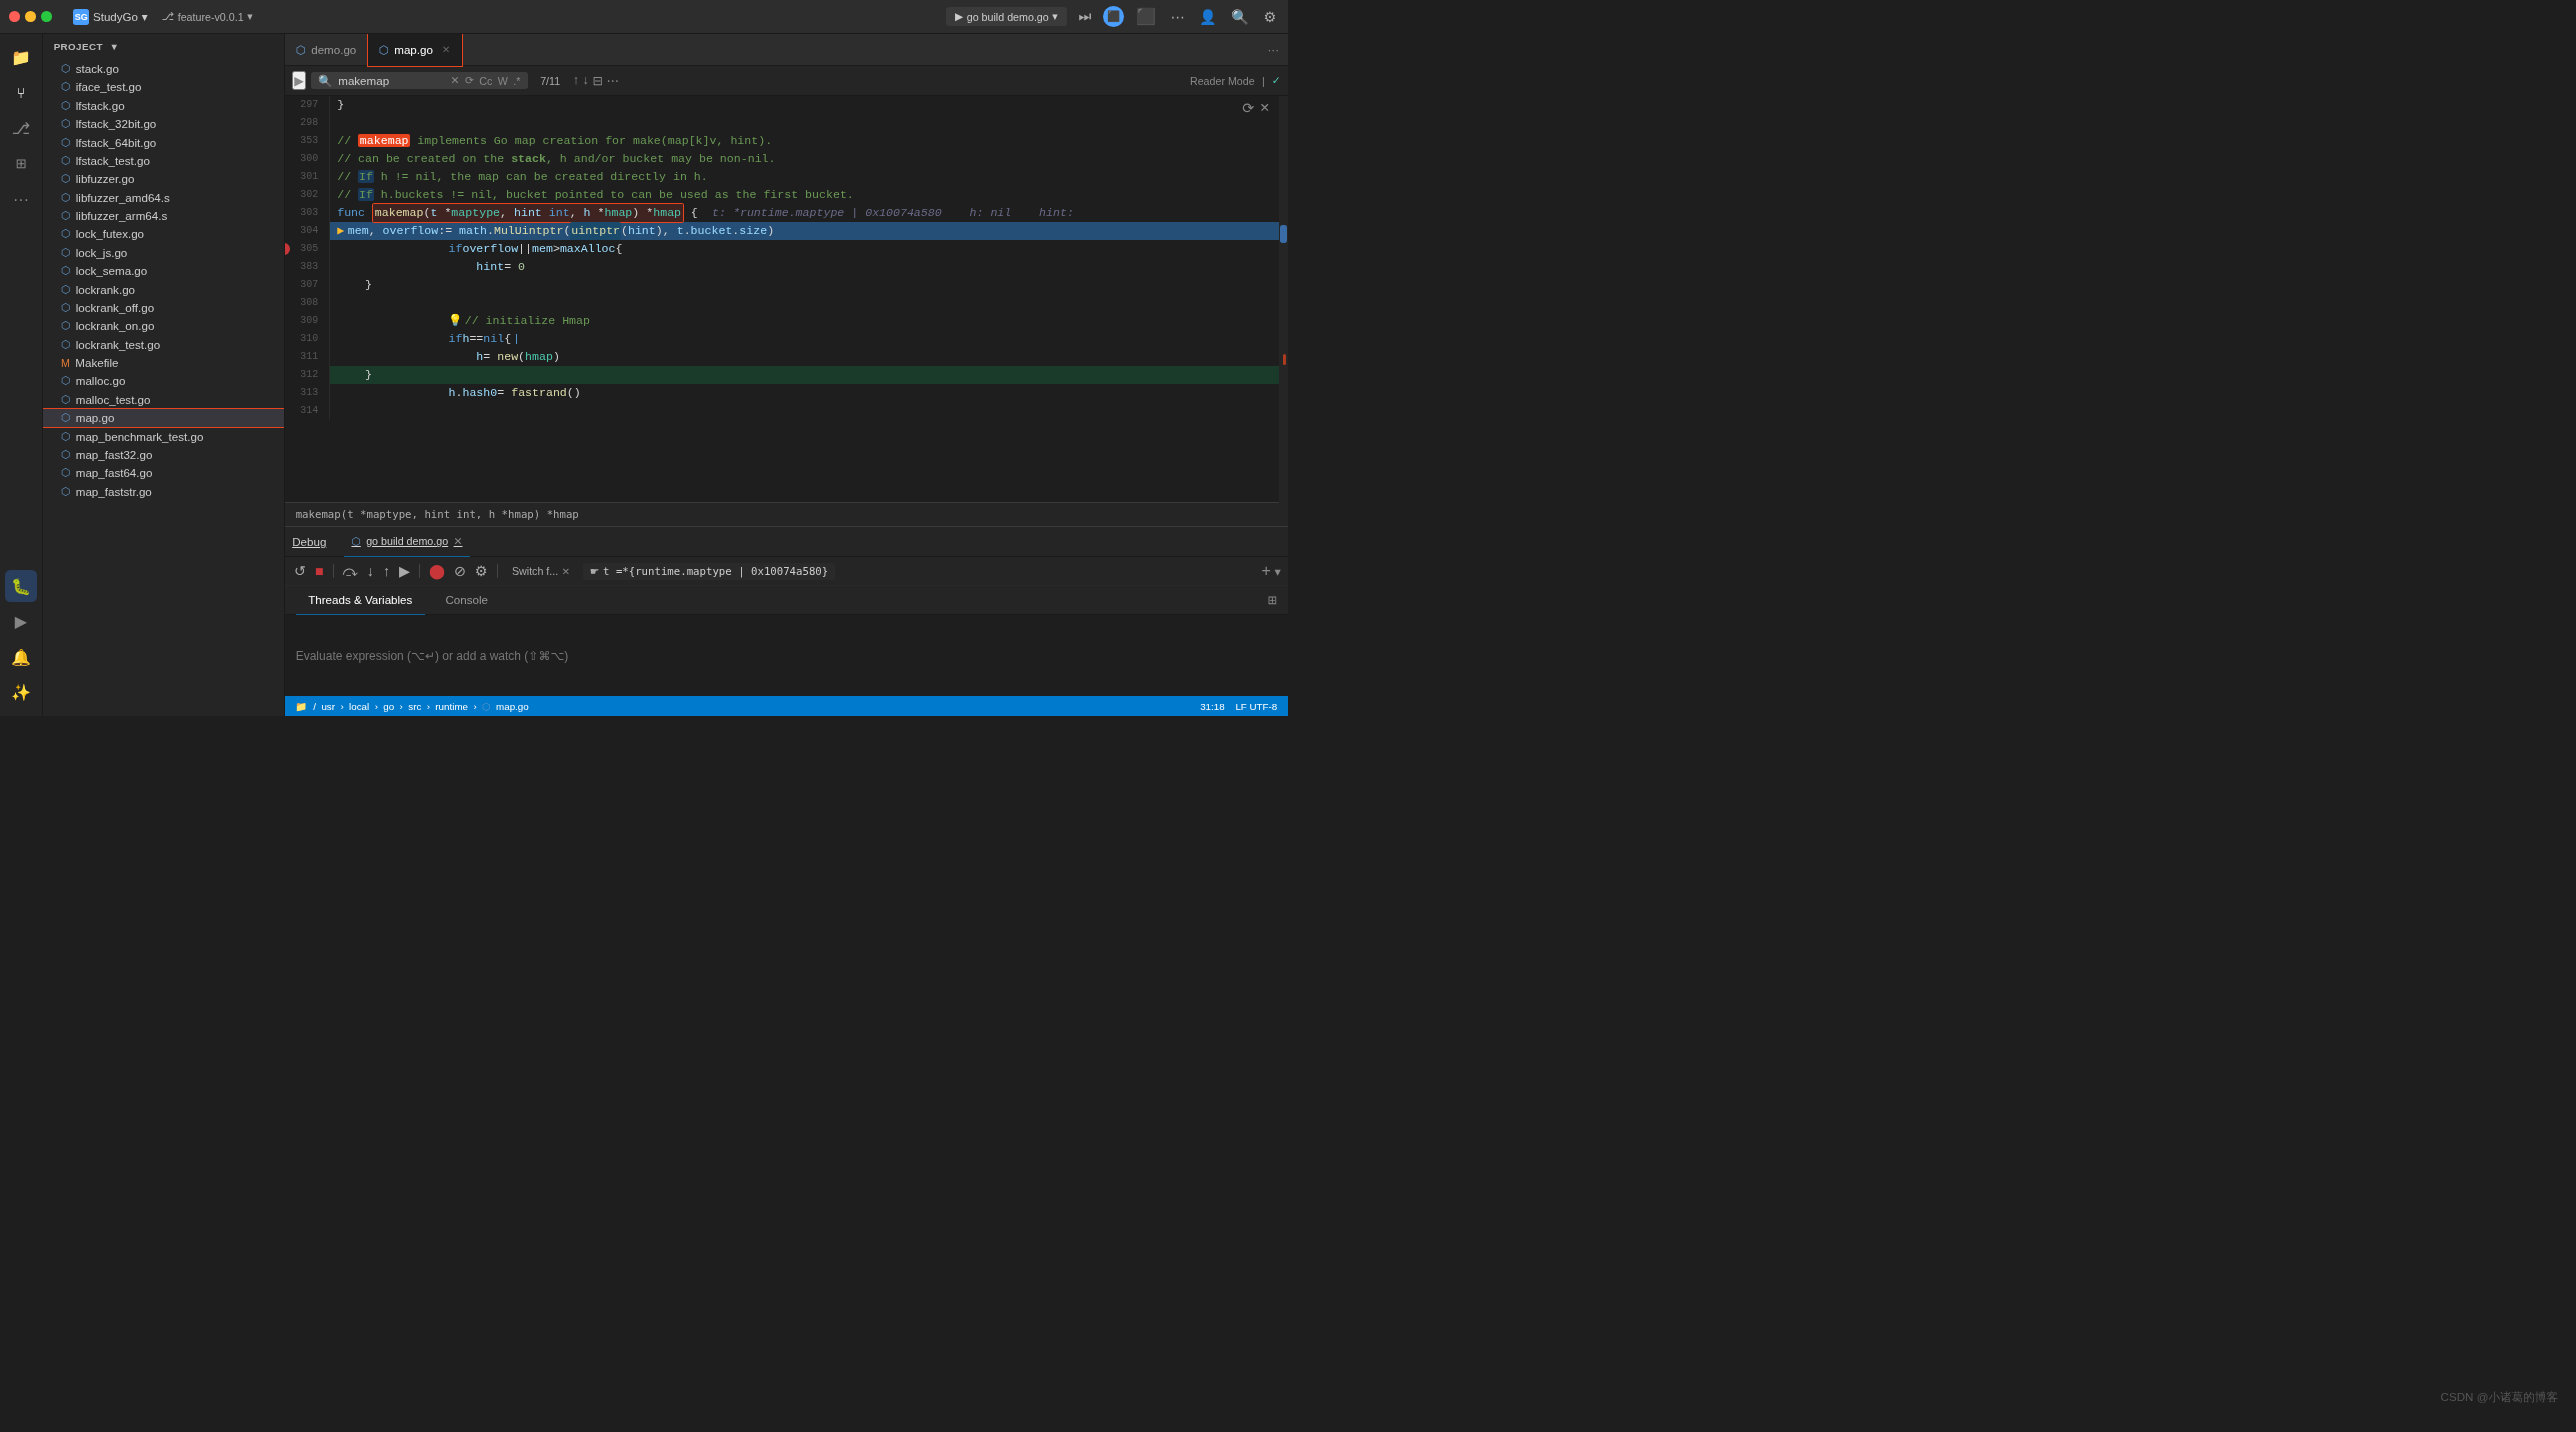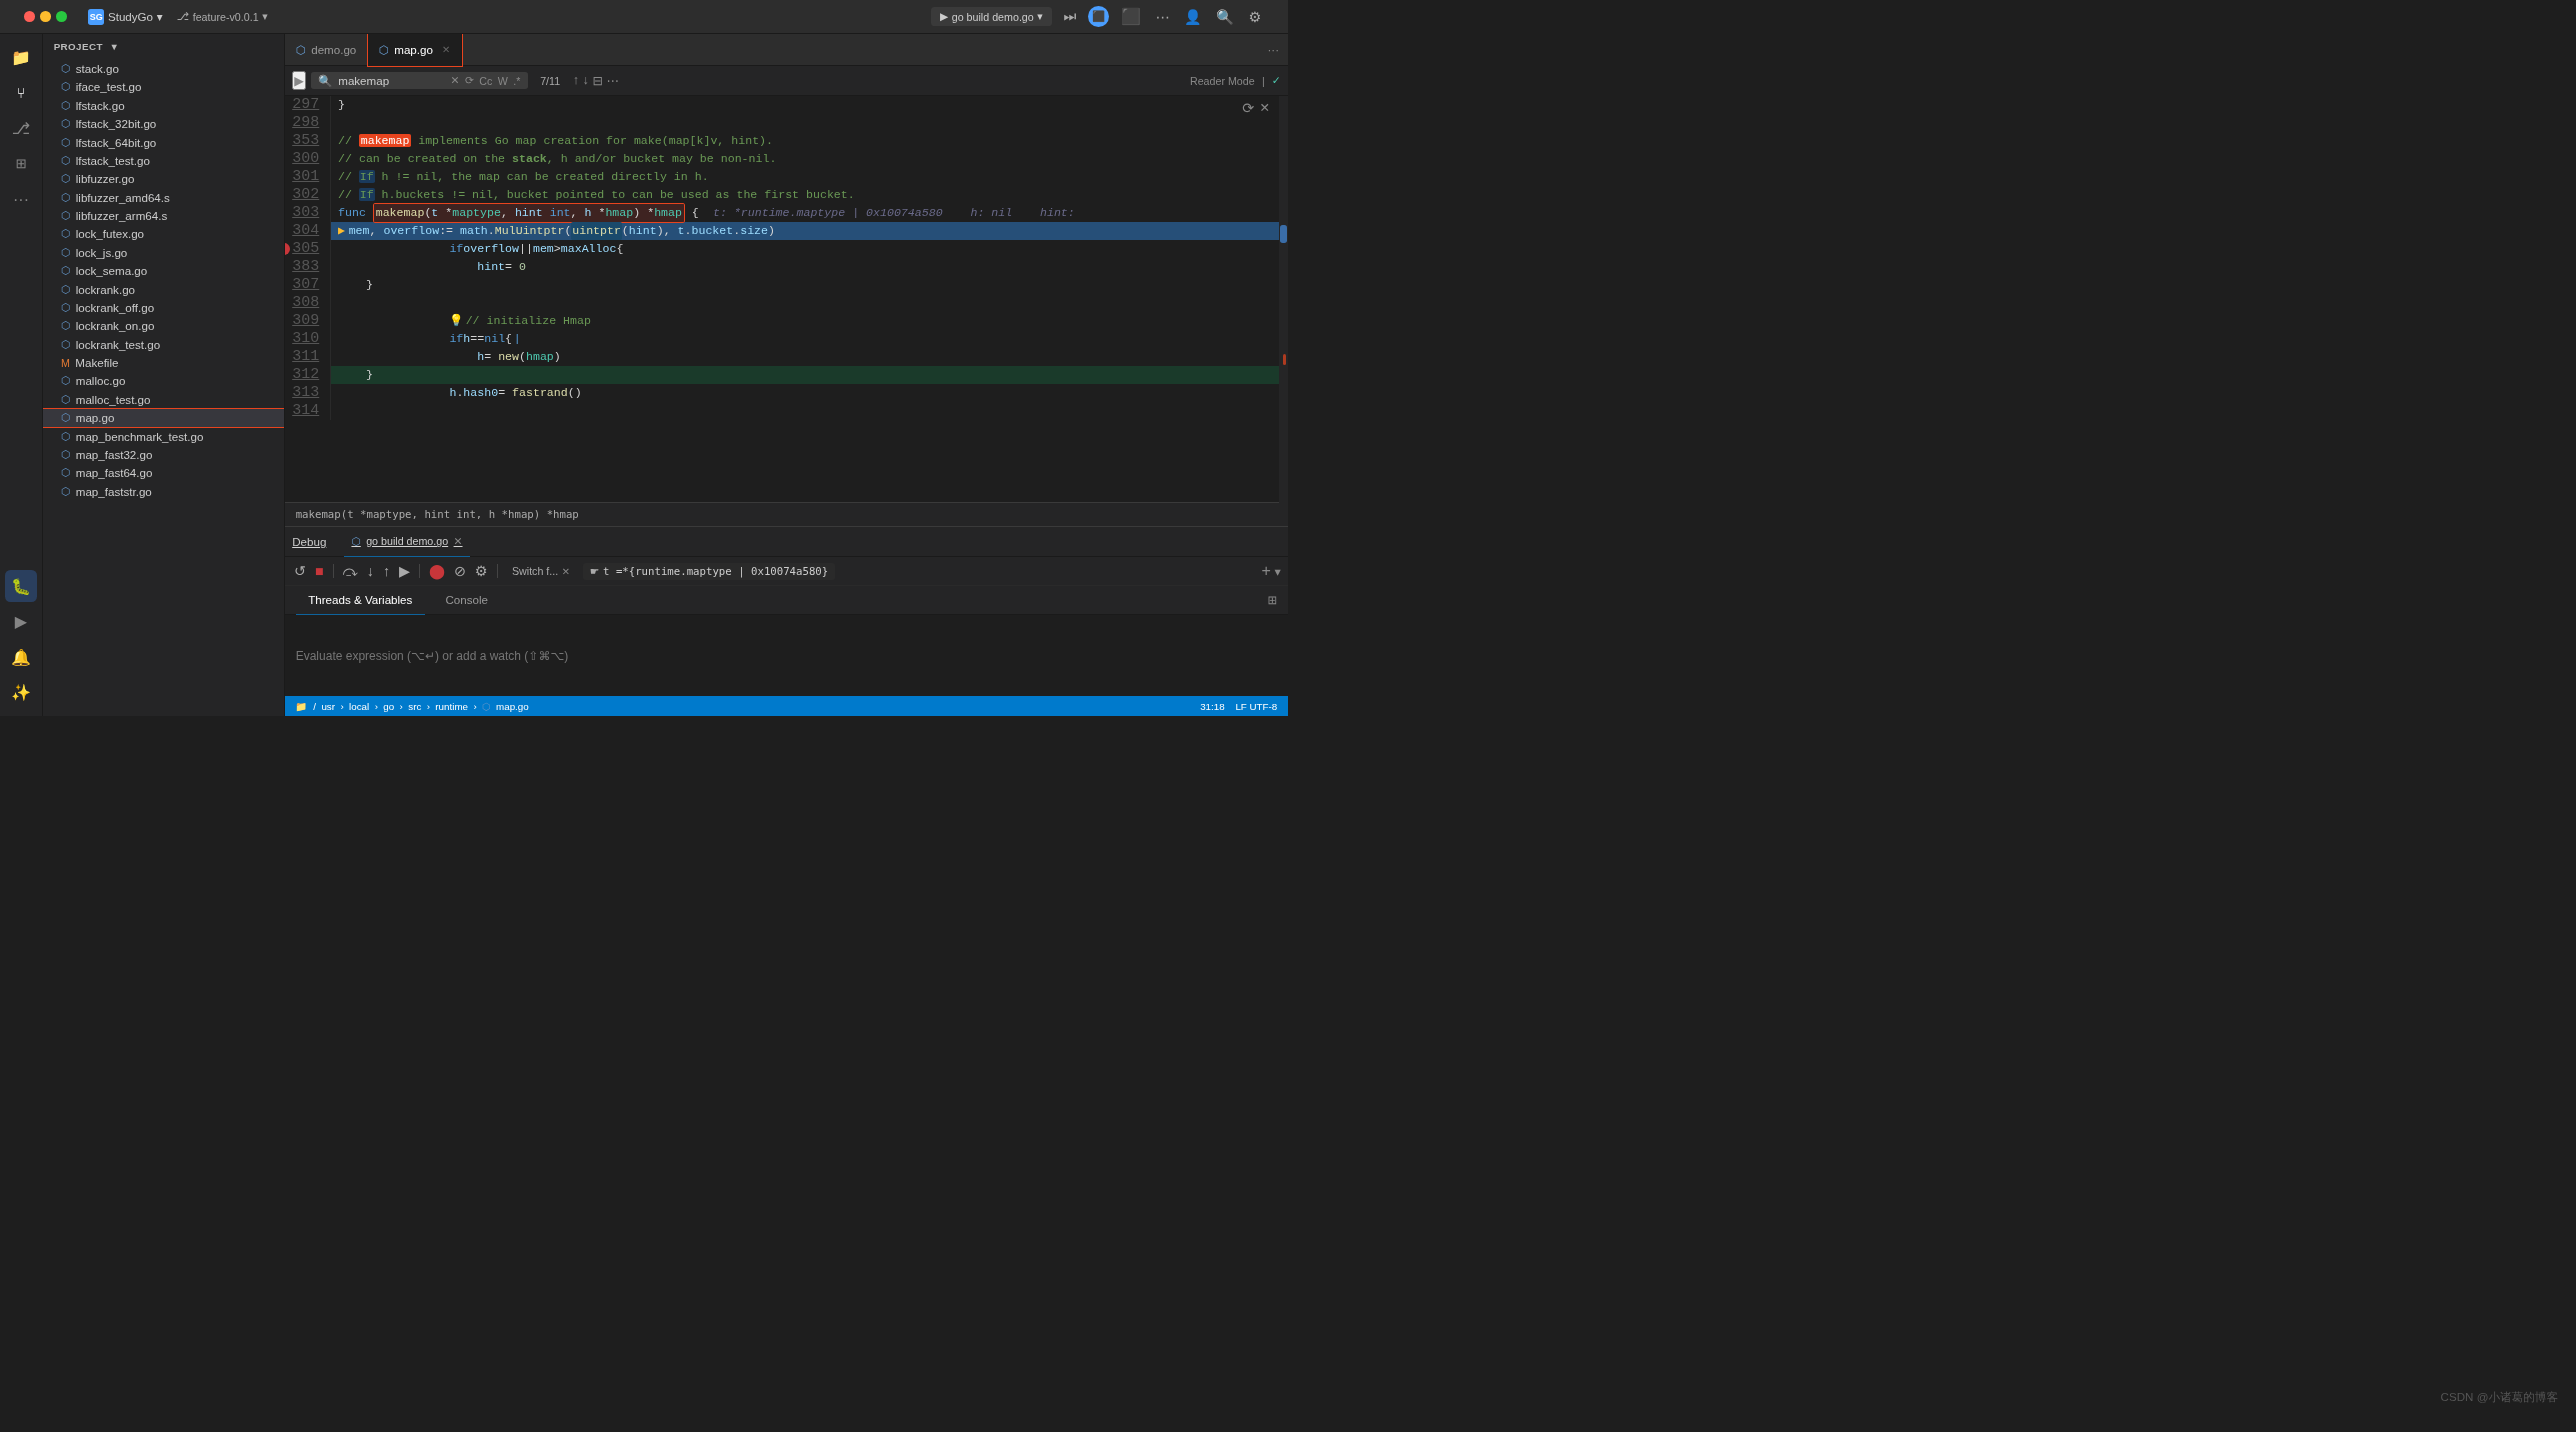--- a/index.html
+++ b/index.html
@@ -12,21 +12,21 @@
       overflow: hidden;
       font-size: 11.6px;
     }
 
     
     .titlebar {
       background: #2d2d2d;
       height: 34px;
       display: flex;
       align-items: center;
-      padding: 0 24px;
+      padding: 0 9px;
       gap: 7.2px;
       border-bottom: 0.9px solid #1a1a1a;
     }
     .traffic-lights { display: flex; gap: 5.4px; align-items: center; }
     .tl { width: 10.7px; height: 10.7px; border-radius: 50%; }
     .tl-red { background: #ff5f57; }
     .tl-yellow { background: #febc2e; }
     .tl-green { background: #28c840; }
     .titlebar-center { display: flex; align-items: center; gap: 14.3px; flex: 1; justify-content: flex-start; margin-left: 14.3px; }
     .titlebar-app { color: #ccc; font-size: 11.6px; display: flex; align-items: center; gap: 3.6px; }
@@ -176,21 +176,21 @@
     .code-content { display: flex; min-width: 100%; }
     .line-numbers {
       padding: 0 10.7px 0 7.2px;
       color: #555;
       text-align: right;
       user-select: none;
       min-width: 45px;
       background: #1e1e1e;
       border-right: 0.9px solid #2a2a2a;
     }
-    .line-number { height: 18px; display: flex; align-items: center; justify-content: flex-end; font-size: 15px; text-decoration: underline; }
+    .line-number { height: 18px; display: flex; align-items: center; justify-content: flex-end; font-size: 10px; }
     .code-lines { flex: 1; padding: 0; }
     .code-line { height: 18px; display: flex; align-items: center; padding-left: 7.2px; white-space: pre; }
     .code-line.highlighted { background: #264f78; }
 
     
     .kw { color: #569cd6; }
     .fn { color: #dcdcaa; }
     .type { color: #4ec9b0; }
     .num { color: #b5cea8; }
     .cmt { color: #6a9955; }

